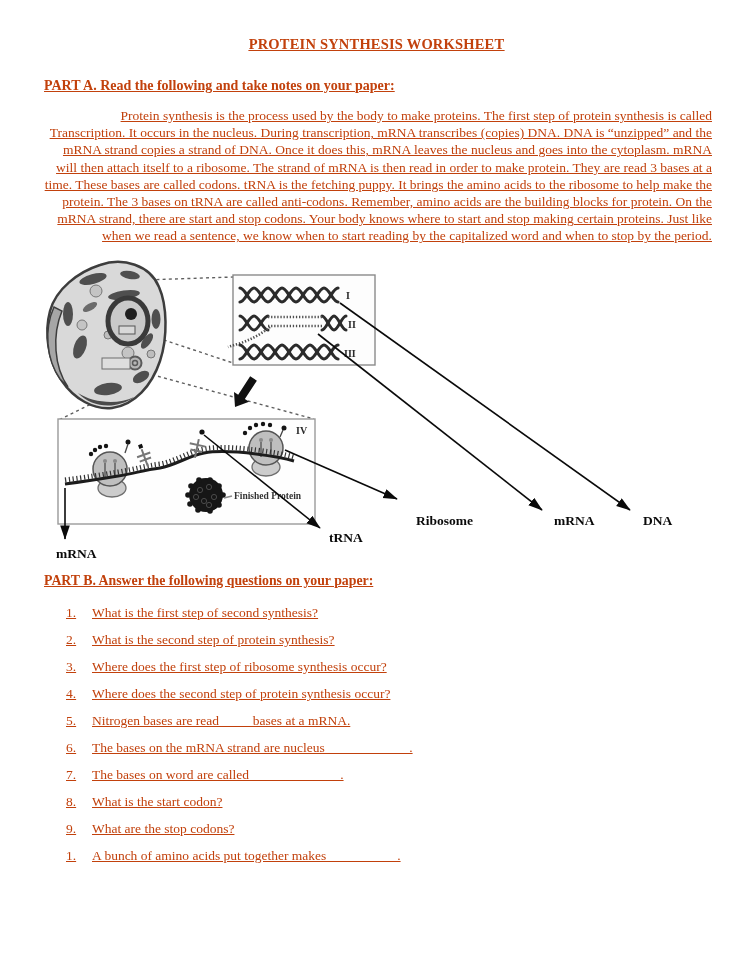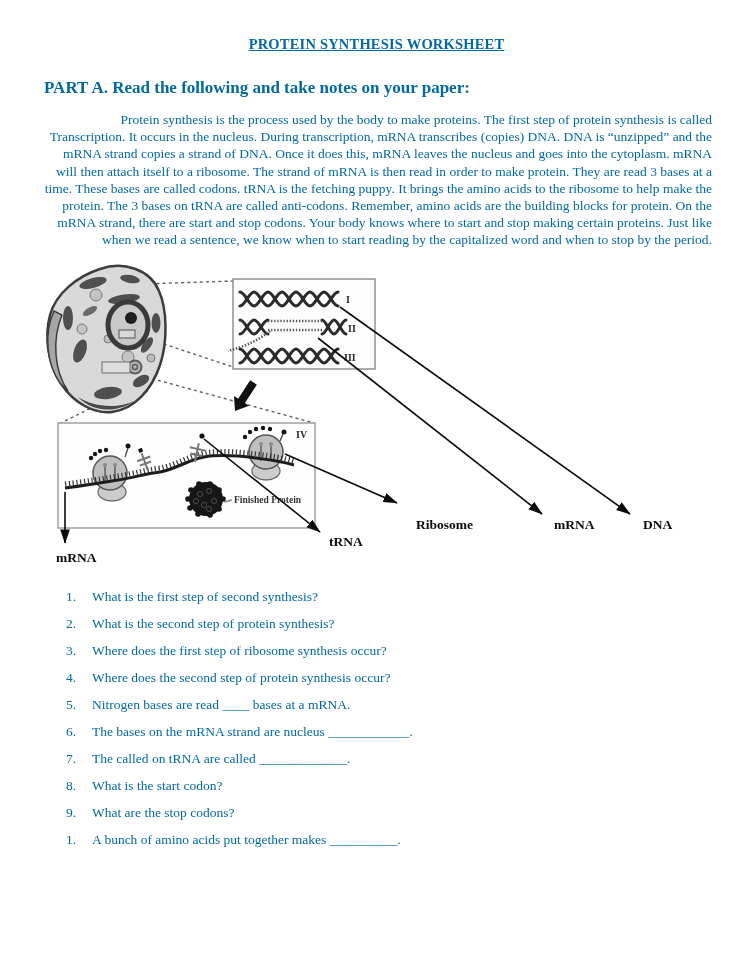--- a/index.html
+++ b/index.html
@@ -1,25 +1,25 @@
 <!DOCTYPE html>
 <html><head>
 <meta charset="utf-8">
 <style>
   html,body { margin:0; padding:0; background:#ffffff; }
   .page {
     width:749px; height:970px; background:#fff; box-sizing:border-box;
-    padding:36px 40px 0 44px; color:#0369a1;
-    font-family:"Liberation Serif", serif; position:relative; overflow:hidden;
+    padding:36px 40px 0 44px; color:#c2410c;
+    font-family:"Liberation Serif", serif; position:relative; overflow:hidden;text-decoration:underline;
   }
   .title {
     text-align:center; font-weight:bold; font-size:14.5px;
     text-decoration:underline; letter-spacing:0.2px;
   }
-  .heading { font-weight:bold; font-size:17px; margin-top:25px; }
+  .heading { font-weight:bold; font-size:14px; margin-top:25px; }
   .para { font-size:13.5px; line-height:17.2px; margin-top:13px; width:668px; text-align:right; }
   .diagram { margin-top:12px; margin-left:-6px; height:312px; position:relative; }
   .heading-b { font-weight:bold; font-size:13.8px; margin-top:4px; }
   .qlist { margin-top:17px; }
   .q { font-size:13.5px; line-height:14.5px; margin-bottom:12.5px; padding-left:22px; display:flex; }
   .qnum { flex:0 0 26px; width:26px; }
   .qtext { flex:1; }
   svg text { font-family:"Liberation Serif", serif; }
   .svg-label { font-weight:bold; font-size:13.5px; fill:#0a0a0a; }
   .svg-numeral { font-weight:bold; font-size:10px; fill:#2a2a2a; }
@@ -214,20 +214,21 @@
       </g>
 
       <text x="18" y="301" class="svg-label">mRNA</text>
       <text x="291" y="285" class="svg-label">tRNA</text>
       <text x="378" y="268" class="svg-label">Ribosome</text>
       <text x="516" y="268" class="svg-label">mRNA</text>
       <text x="605" y="268" class="svg-label">DNA</text>
     </svg>
   </div>
 
+  <div class="heading-b">PART B.  Answer the following questions on your paper:</div>
 
   <div class="qlist">
     <div class="q">
         <span class="qnum">1.</span>
         <span class="qtext">What is the first step of second synthesis?</span>
       </div>
     <div class="q">
         <span class="qnum">2.</span>
         <span class="qtext">What is the second step of protein synthesis?</span>
       </div>
@@ -242,21 +243,21 @@
     <div class="q">
         <span class="qnum">5.</span>
         <span class="qtext">Nitrogen bases are read ____ bases at a mRNA.</span>
       </div>
     <div class="q">
         <span class="qnum">6.</span>
         <span class="qtext">The bases on the mRNA strand are nucleus ____________.</span>
       </div>
     <div class="q">
         <span class="qnum">7.</span>
-        <span class="qtext">The called on tRNA are called _____________.</span>
+        <span class="qtext">The bases on word are called _____________.</span>
       </div>
     <div class="q">
         <span class="qnum">8.</span>
         <span class="qtext">What is the start codon?</span>
       </div>
     <div class="q">
         <span class="qnum">9.</span>
         <span class="qtext">What are the stop codons?</span>
       </div>
     <div class="q">

